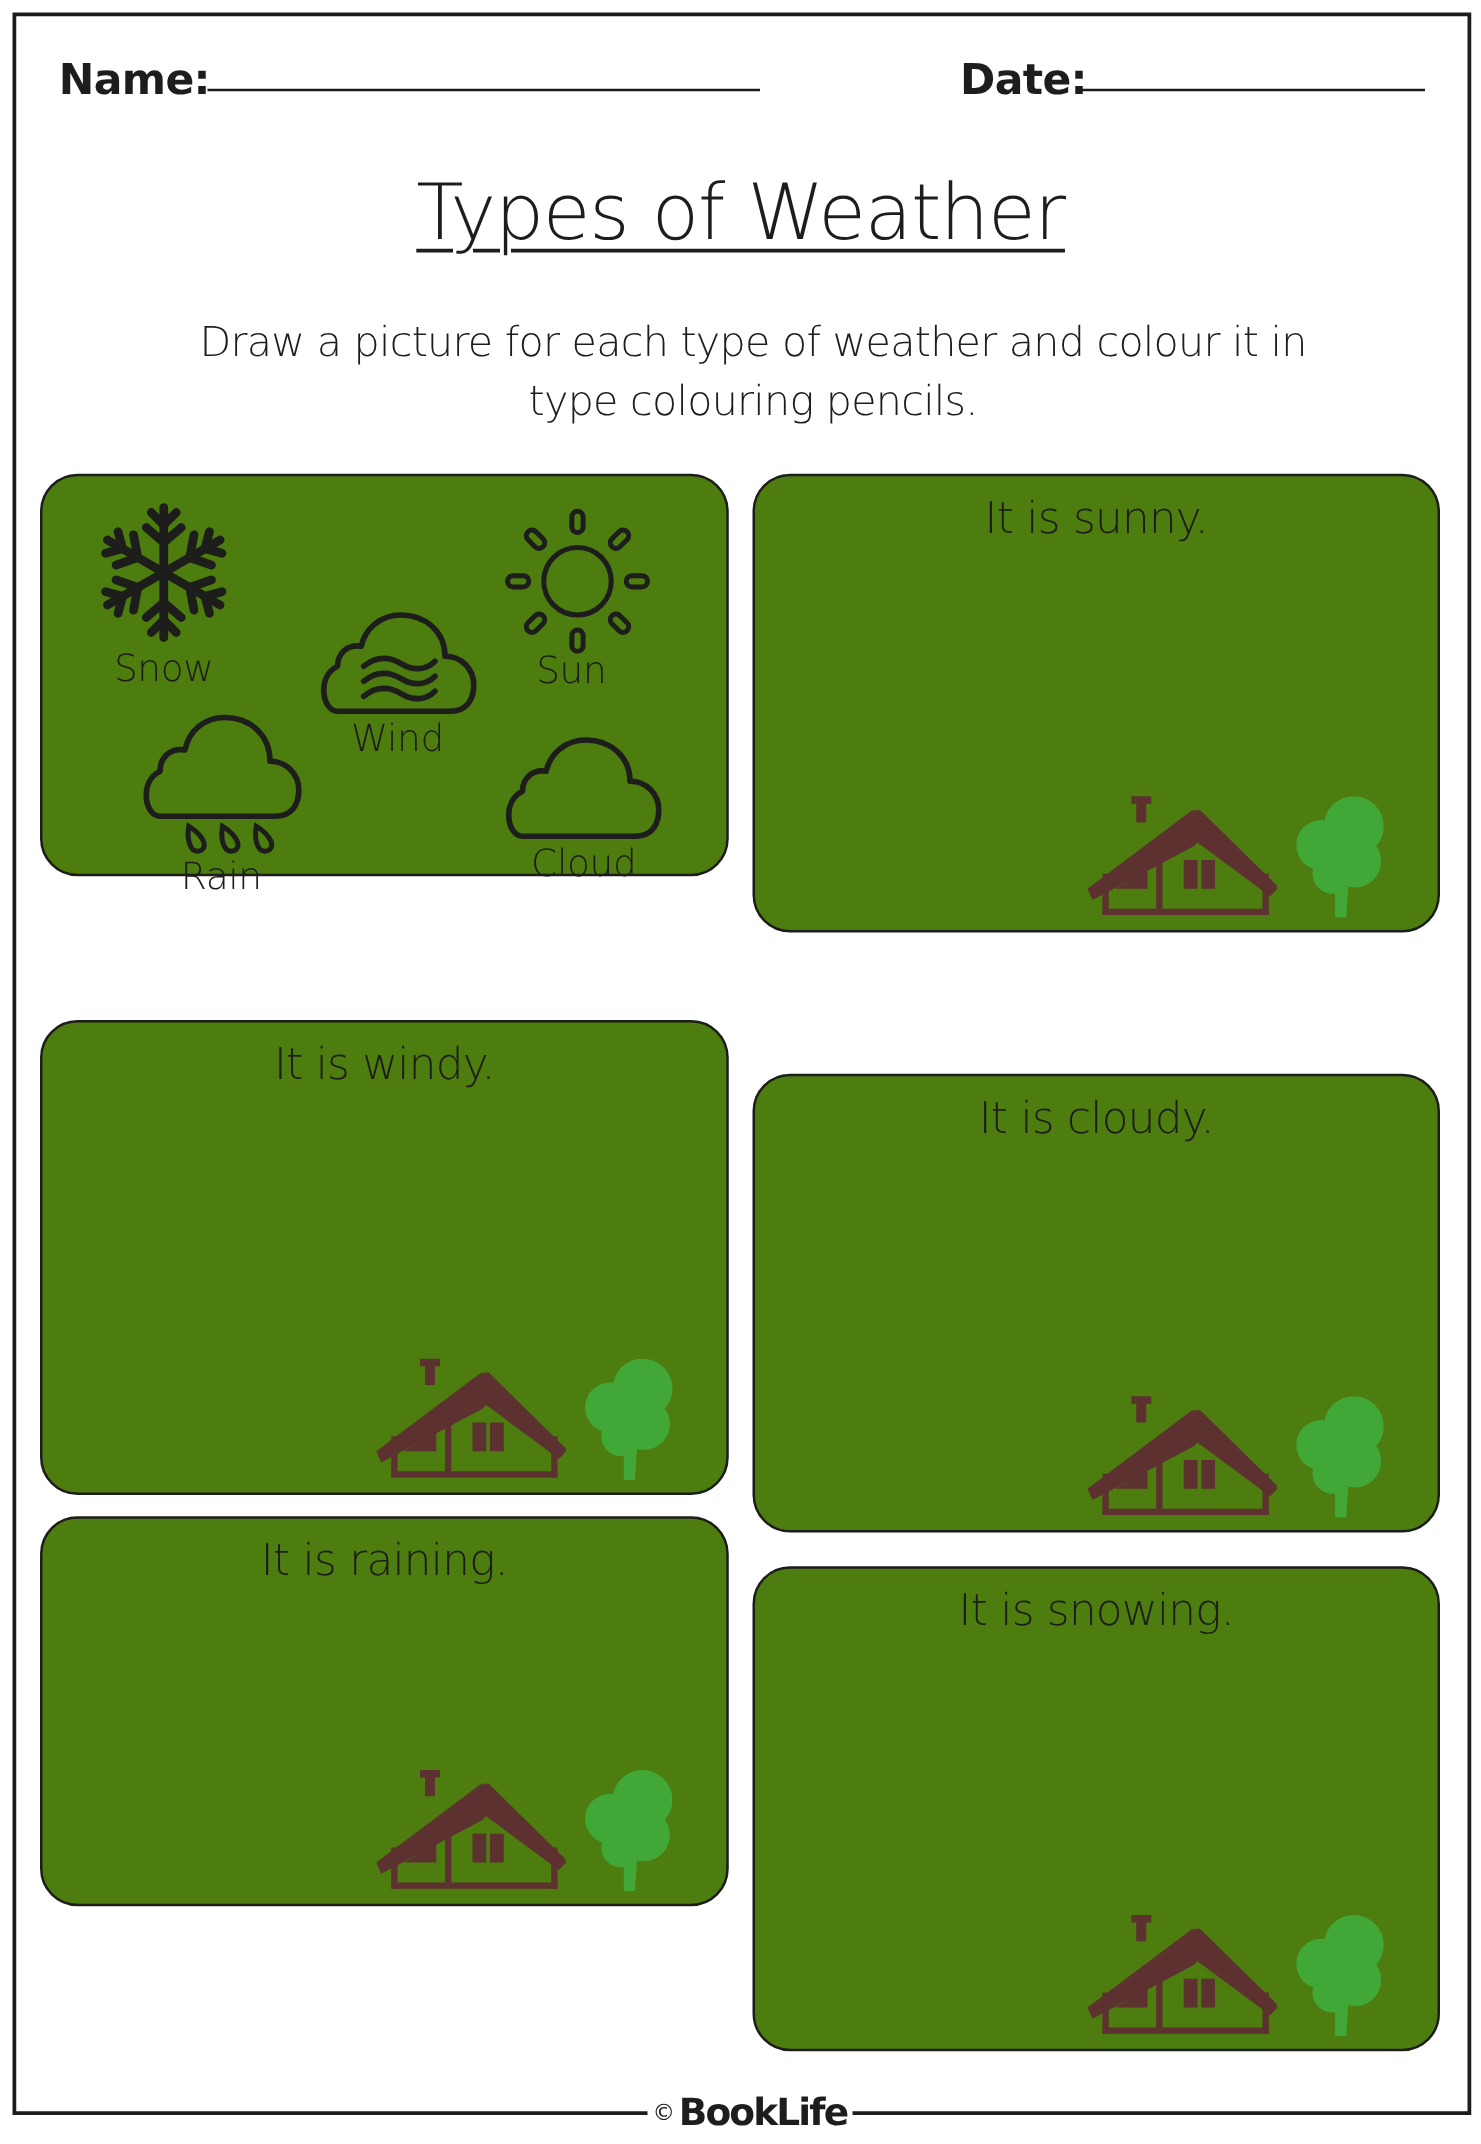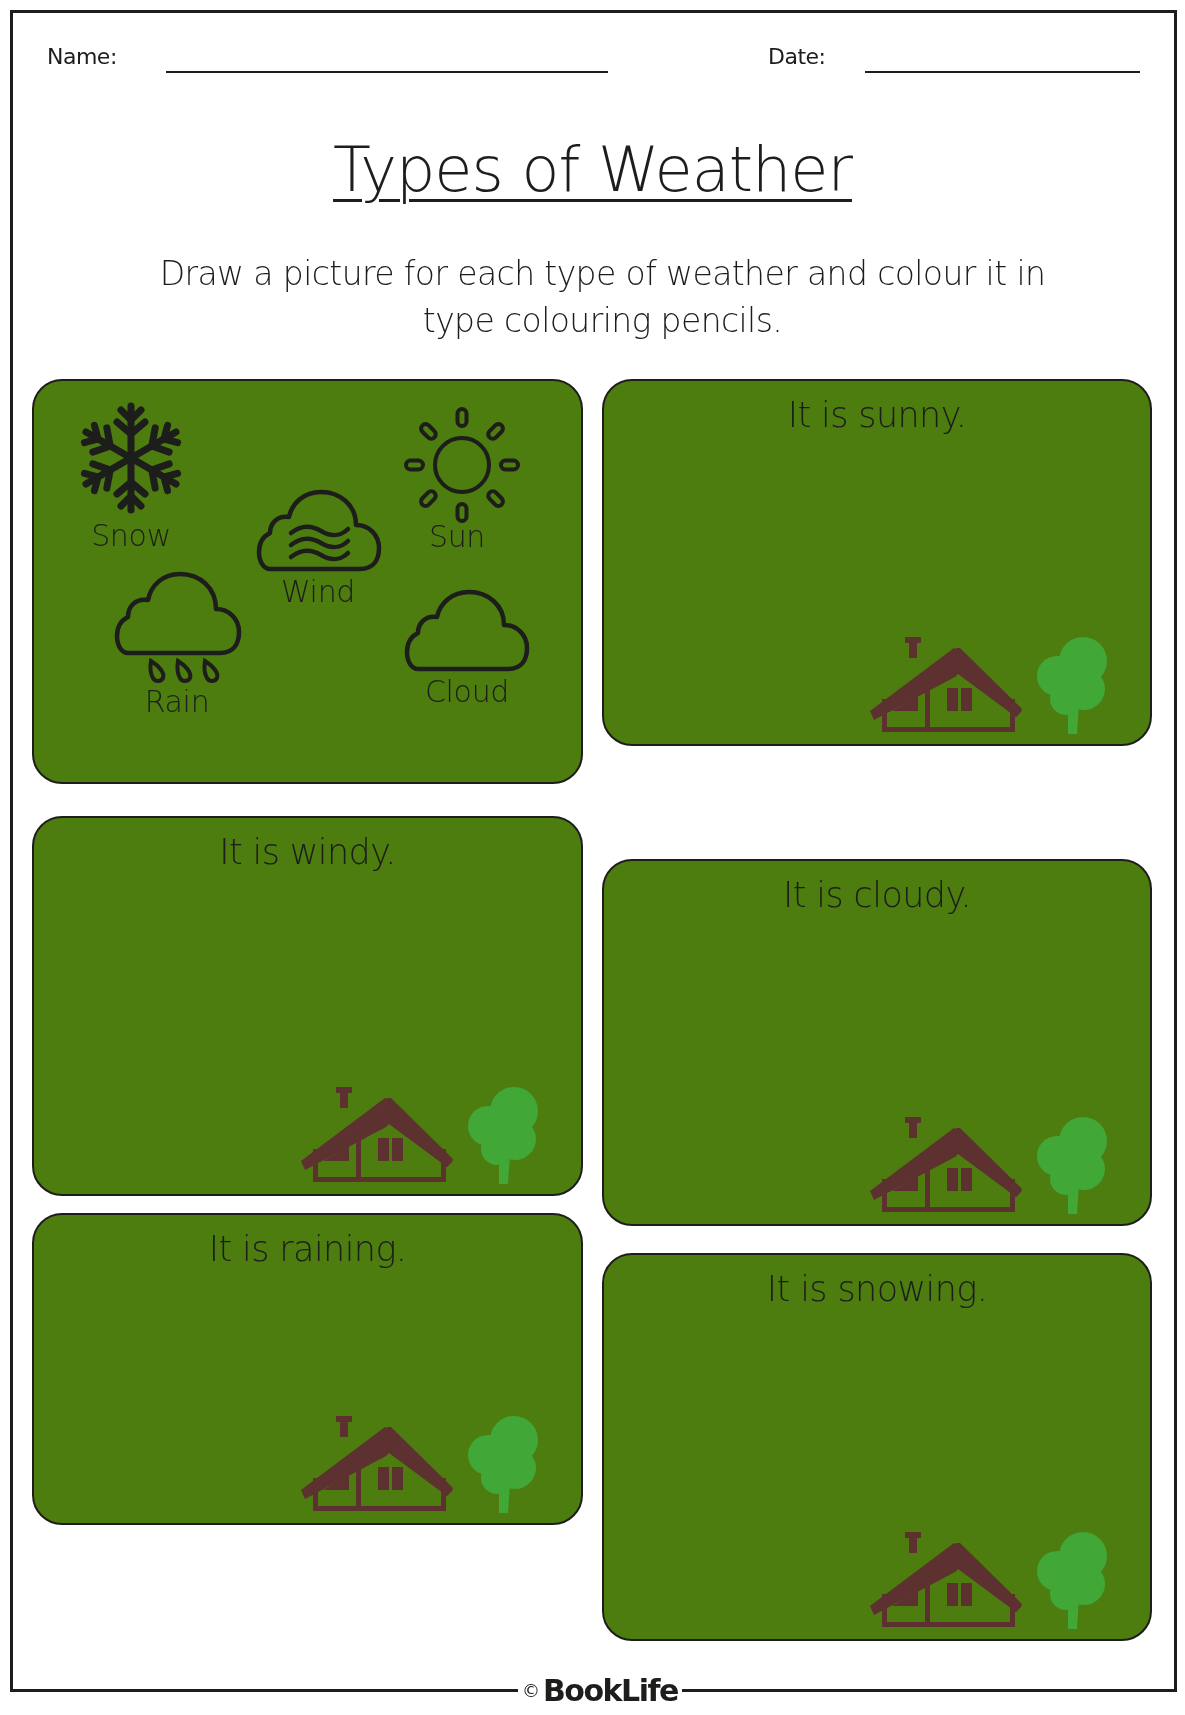--- a/index.html
+++ b/index.html
@@ -1,21 +1,21 @@
 <!DOCTYPE html>
 <html><head>
 <meta charset="utf-8">
 <style>
   html, body { margin: 0; padding: 0; background: #ffffff; }
   body { width: 1185px; height: 1715px; position: relative; overflow: hidden;
          font-family: "DejaVu Sans", sans-serif; color: #1d1d1b; }
   .frame { position: absolute; left: 10px; top: 10px; width: 1161px; height: 1676px;
            border: 3px solid #1d1d1b; box-sizing: content-box; }
   .abs { position: absolute; }
-  .label-text { font-family: "DejaVu Sans", sans-serif; font-size: 22px; font-weight: 400;
+  .label-text { font-family: "DejaVu Sans", sans-serif; font-size: 34px; font-weight: 700;
                 letter-spacing: -0.5px; white-space: nowrap; }
   .write-line { position: absolute; height: 0; border-top: 2.5px solid #1d1d1b; }
   .title { position: absolute; left: 0; width: 1185px; top: 132px; text-align: center;
            font-size: 62px; letter-spacing: -1px; font-weight: 300; line-height: 76px; }
   .title span { text-decoration: underline; text-decoration-thickness: 3px; text-underline-offset: 8px; }
   .instructions { position: absolute; left: 0; width: 1185px; top: 250px; text-align: center;
                   font-size: 33px; line-height: 47px; letter-spacing: -0.6px; font-weight: 300; padding-left: 10px; }
   .panel { position: absolute; border: 2.5px solid #1d1d1b; border-radius: 30px; box-sizing: border-box; background: #4d7c0f; }
   .panel .caption { position: absolute; left: 0; right: 0; top: 14px; text-align: center;
                     font-size: 35px; letter-spacing: -0.6px; font-weight: 300; white-space: nowrap; }
@@ -37,21 +37,21 @@
 <div class="abs label-text" style="left:768px; top:44px;">Date:</div>
 <div class="write-line" style="left:865px; top:71px; width:275px;"></div>
 
 <div class="title"><span>Types of Weather</span></div>
 
 <div class="instructions">
   <div>Draw a picture for each type of weather and colour it in</div>
   <div>type colouring pencils.</div>
 </div>
 
-<div class="panel" style="left:32px; top:379px; width:551px; height:405px;padding-left:16px;">
+<div class="panel" style="left:32px; top:379px; width:551px; height:322px;padding-left:16px;">
 
   <svg class="abs" style="left:40px; top:20px;" width="114" height="114" viewBox="-57 -57 114 114">
     <g stroke="#1d1d1b" stroke-width="7" stroke-linecap="round" fill="none">
       <g id="arm">
         <line x1="0" y1="0" x2="0" y2="-52"></line>
         <polyline points="-10,-48 0,-38 10,-48"></polyline>
         <polyline points="-14,-36 0,-24 14,-36"></polyline>
       </g>
       <use href="#arm" transform="rotate(60)"></use>
       <use href="#arm" transform="rotate(120)"></use>

